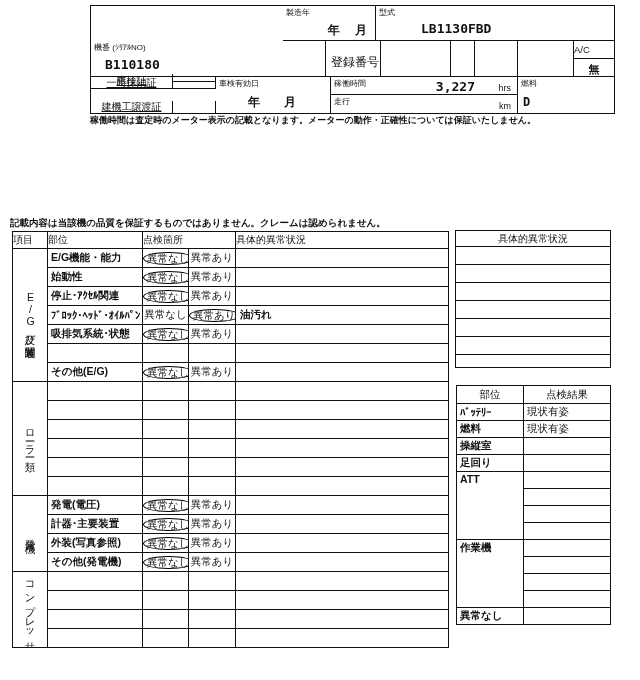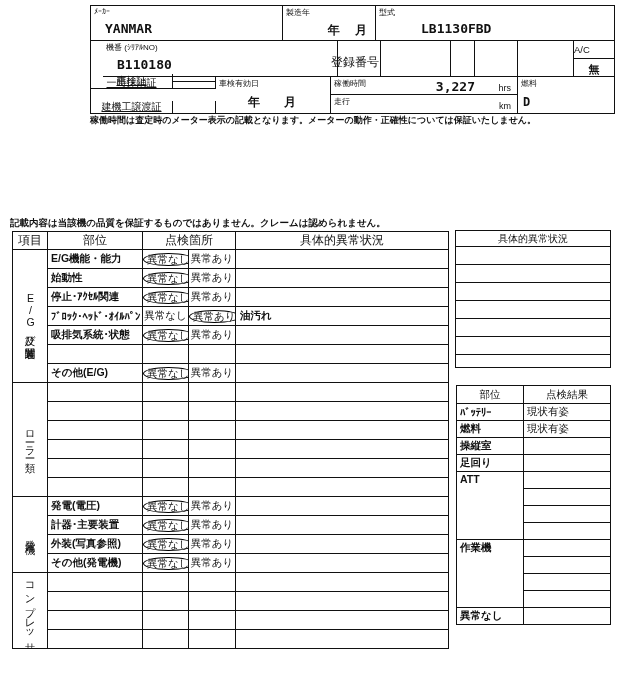--- a/index.html
+++ b/index.html
@@ -27,21 +27,21 @@
   .unit{position:absolute;right:6px;font-size:9px;}
   .yeartxt{font-size:12px;font-weight:600;white-space:pre;}
 
   .meter-note{position:absolute;left:90px;top:114px;font-size:9px;font-weight:600;white-space:nowrap;}
   .disclaimer{position:absolute;left:10px;top:217px;font-size:9.5px;font-weight:600;white-space:nowrap;}
 
   
   table{border-collapse:collapse;table-layout:fixed;}
   td,th{border:1px solid #111;padding:0;overflow:hidden;font-weight:normal;}
   .insp{position:absolute;left:12px;top:231px;width:436px;}
-  .insp th{font-size:12px;height:16px;text-align:center;}
+  .insp th{font-size:10px;height:16px;text-align:left;}
   .insp td{font-size:10.5px;height:18px;}
   .part-cell{padding-left:3px;font-weight:600;white-space:nowrap;font-size:10.5px;}
   .chk{text-align:center;white-space:nowrap;}
   .note-cell{padding-left:4px;font-weight:600;}
   .circle{display:inline-block;border:1.4px solid #000;border-radius:50%;padding:0 3px 1px 3px;line-height:10px;}
   .item-cell{text-align:center;vertical-align:middle;}
   .vert{writing-mode:vertical-rl;text-orientation:upright;margin:0 auto;font-size:10.5px;letter-spacing:2px;line-height:1.05;}
 
   .rightA{position:absolute;left:455px;top:230px;width:155px;}
   .rightA th{font-size:10px;height:15px;text-align:center;}
@@ -56,34 +56,30 @@
   .rightB td.plab{font-weight:600;}
 </style>
 </head>
 <body>
 
 <div class="page">
 
 
   <div class="top-table">
 
-    <div class="cell" style="left:0;top:0;width:192px;height:35px;">
-      <span class="flabel">ﾒｰｶｰ</span>
-      <span class="fval mono" style="left:14px;top:15px;">YANMAR</span>
-    </div>
     <div class="cell" style="left:192px;top:0;width:93px;height:35px;">
       <span class="flabel">製造年</span>
       <span class="yeartxt" style="position:absolute;right:8px;top:16px;">年　 月</span>
     </div>
     <div class="cell noright" style="left:285px;top:0;width:238px;height:35px;">
       <span class="flabel">型式</span>
       <span class="fval mono" style="left:45px;top:15px;">LB1130FBD</span>
     </div>
 
-    <div class="cell" style="left:12px;top:35px;width:235px;height:36px;">
+    <div class="cell" style="left:0;top:35px;width:235px;height:36px;">
       <span class="flabel">機番 (ｼﾘｱﾙNO)</span>
       <span class="fval mono" style="left:14px;top:16px;">B110180</span>
     </div>
     <div class="cell" style="left:235px;top:35px;width:55px;height:36px;">
       <span style="position:absolute;left:4px;right:0;top:13px;text-align:center;font-size:12px;">登録番号</span>
     </div>
     <div class="cell" style="left:290px;top:35px;width:70px;height:36px;"></div>
     <div class="cell" style="left:360px;top:35px;width:24px;height:36px;"></div>
     <div class="cell" style="left:384px;top:35px;width:43px;height:36px;"></div>
     <div class="cell" style="left:427px;top:35px;width:56px;height:36px;"></div>

